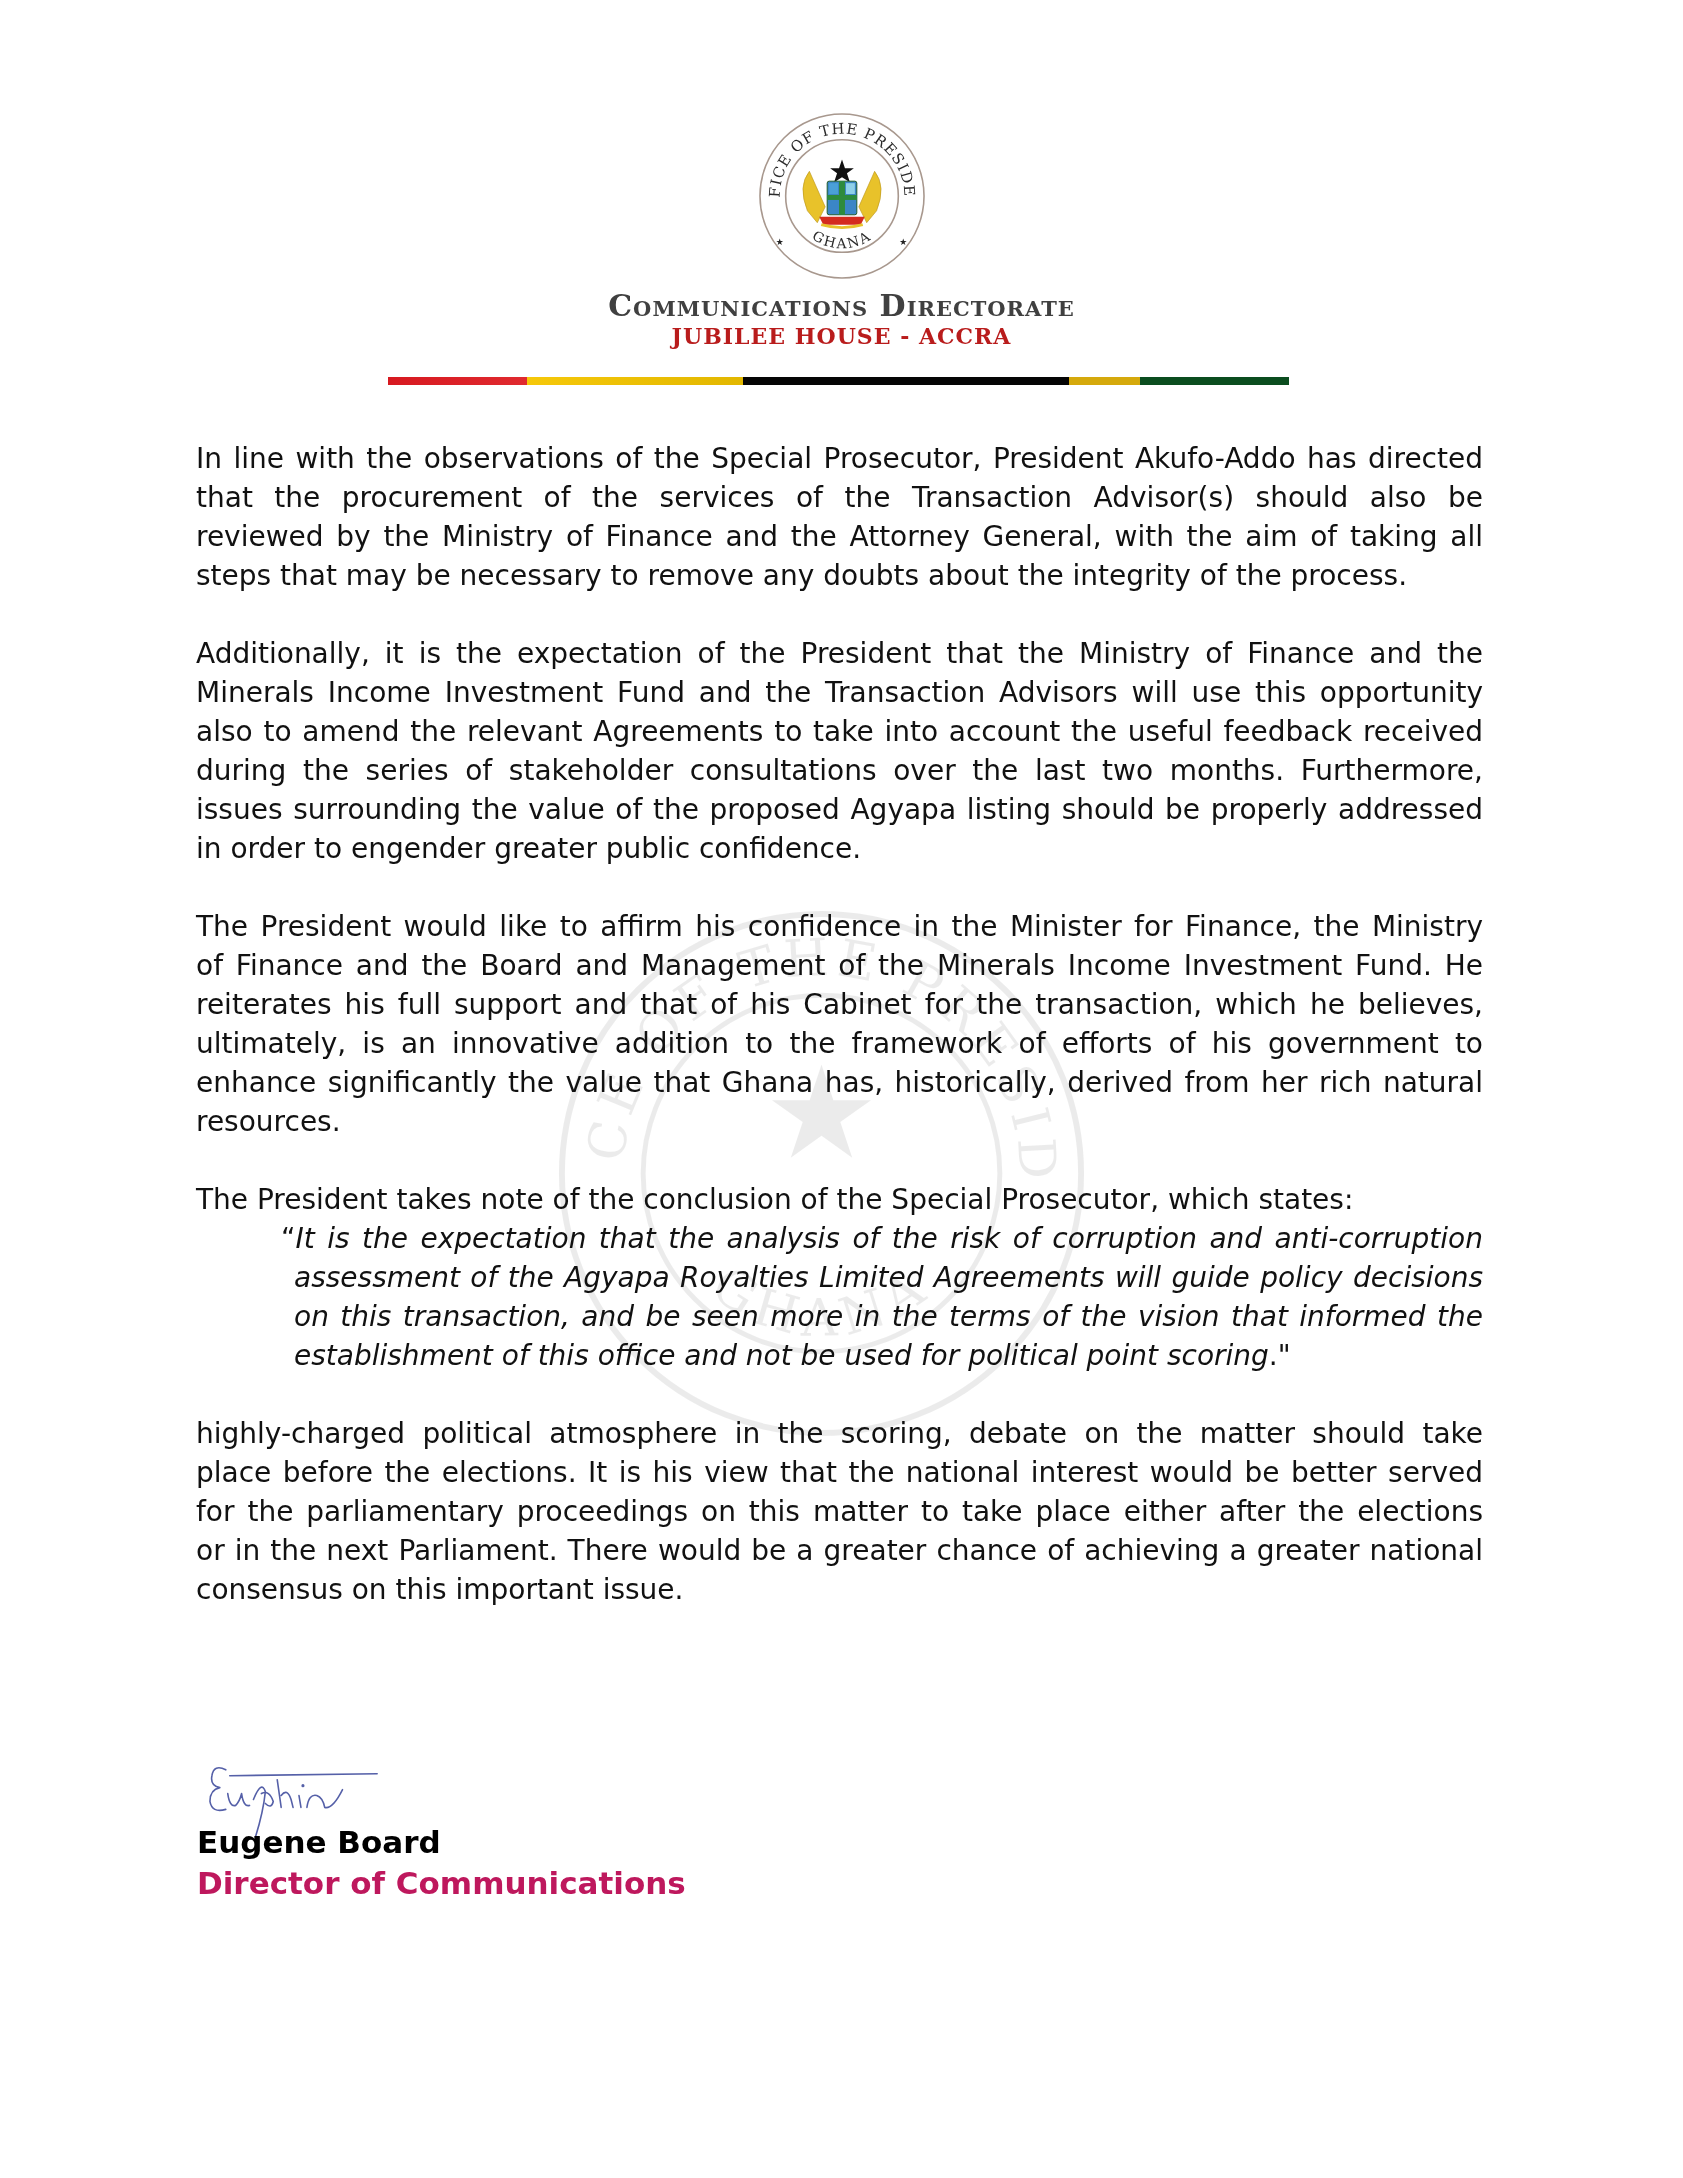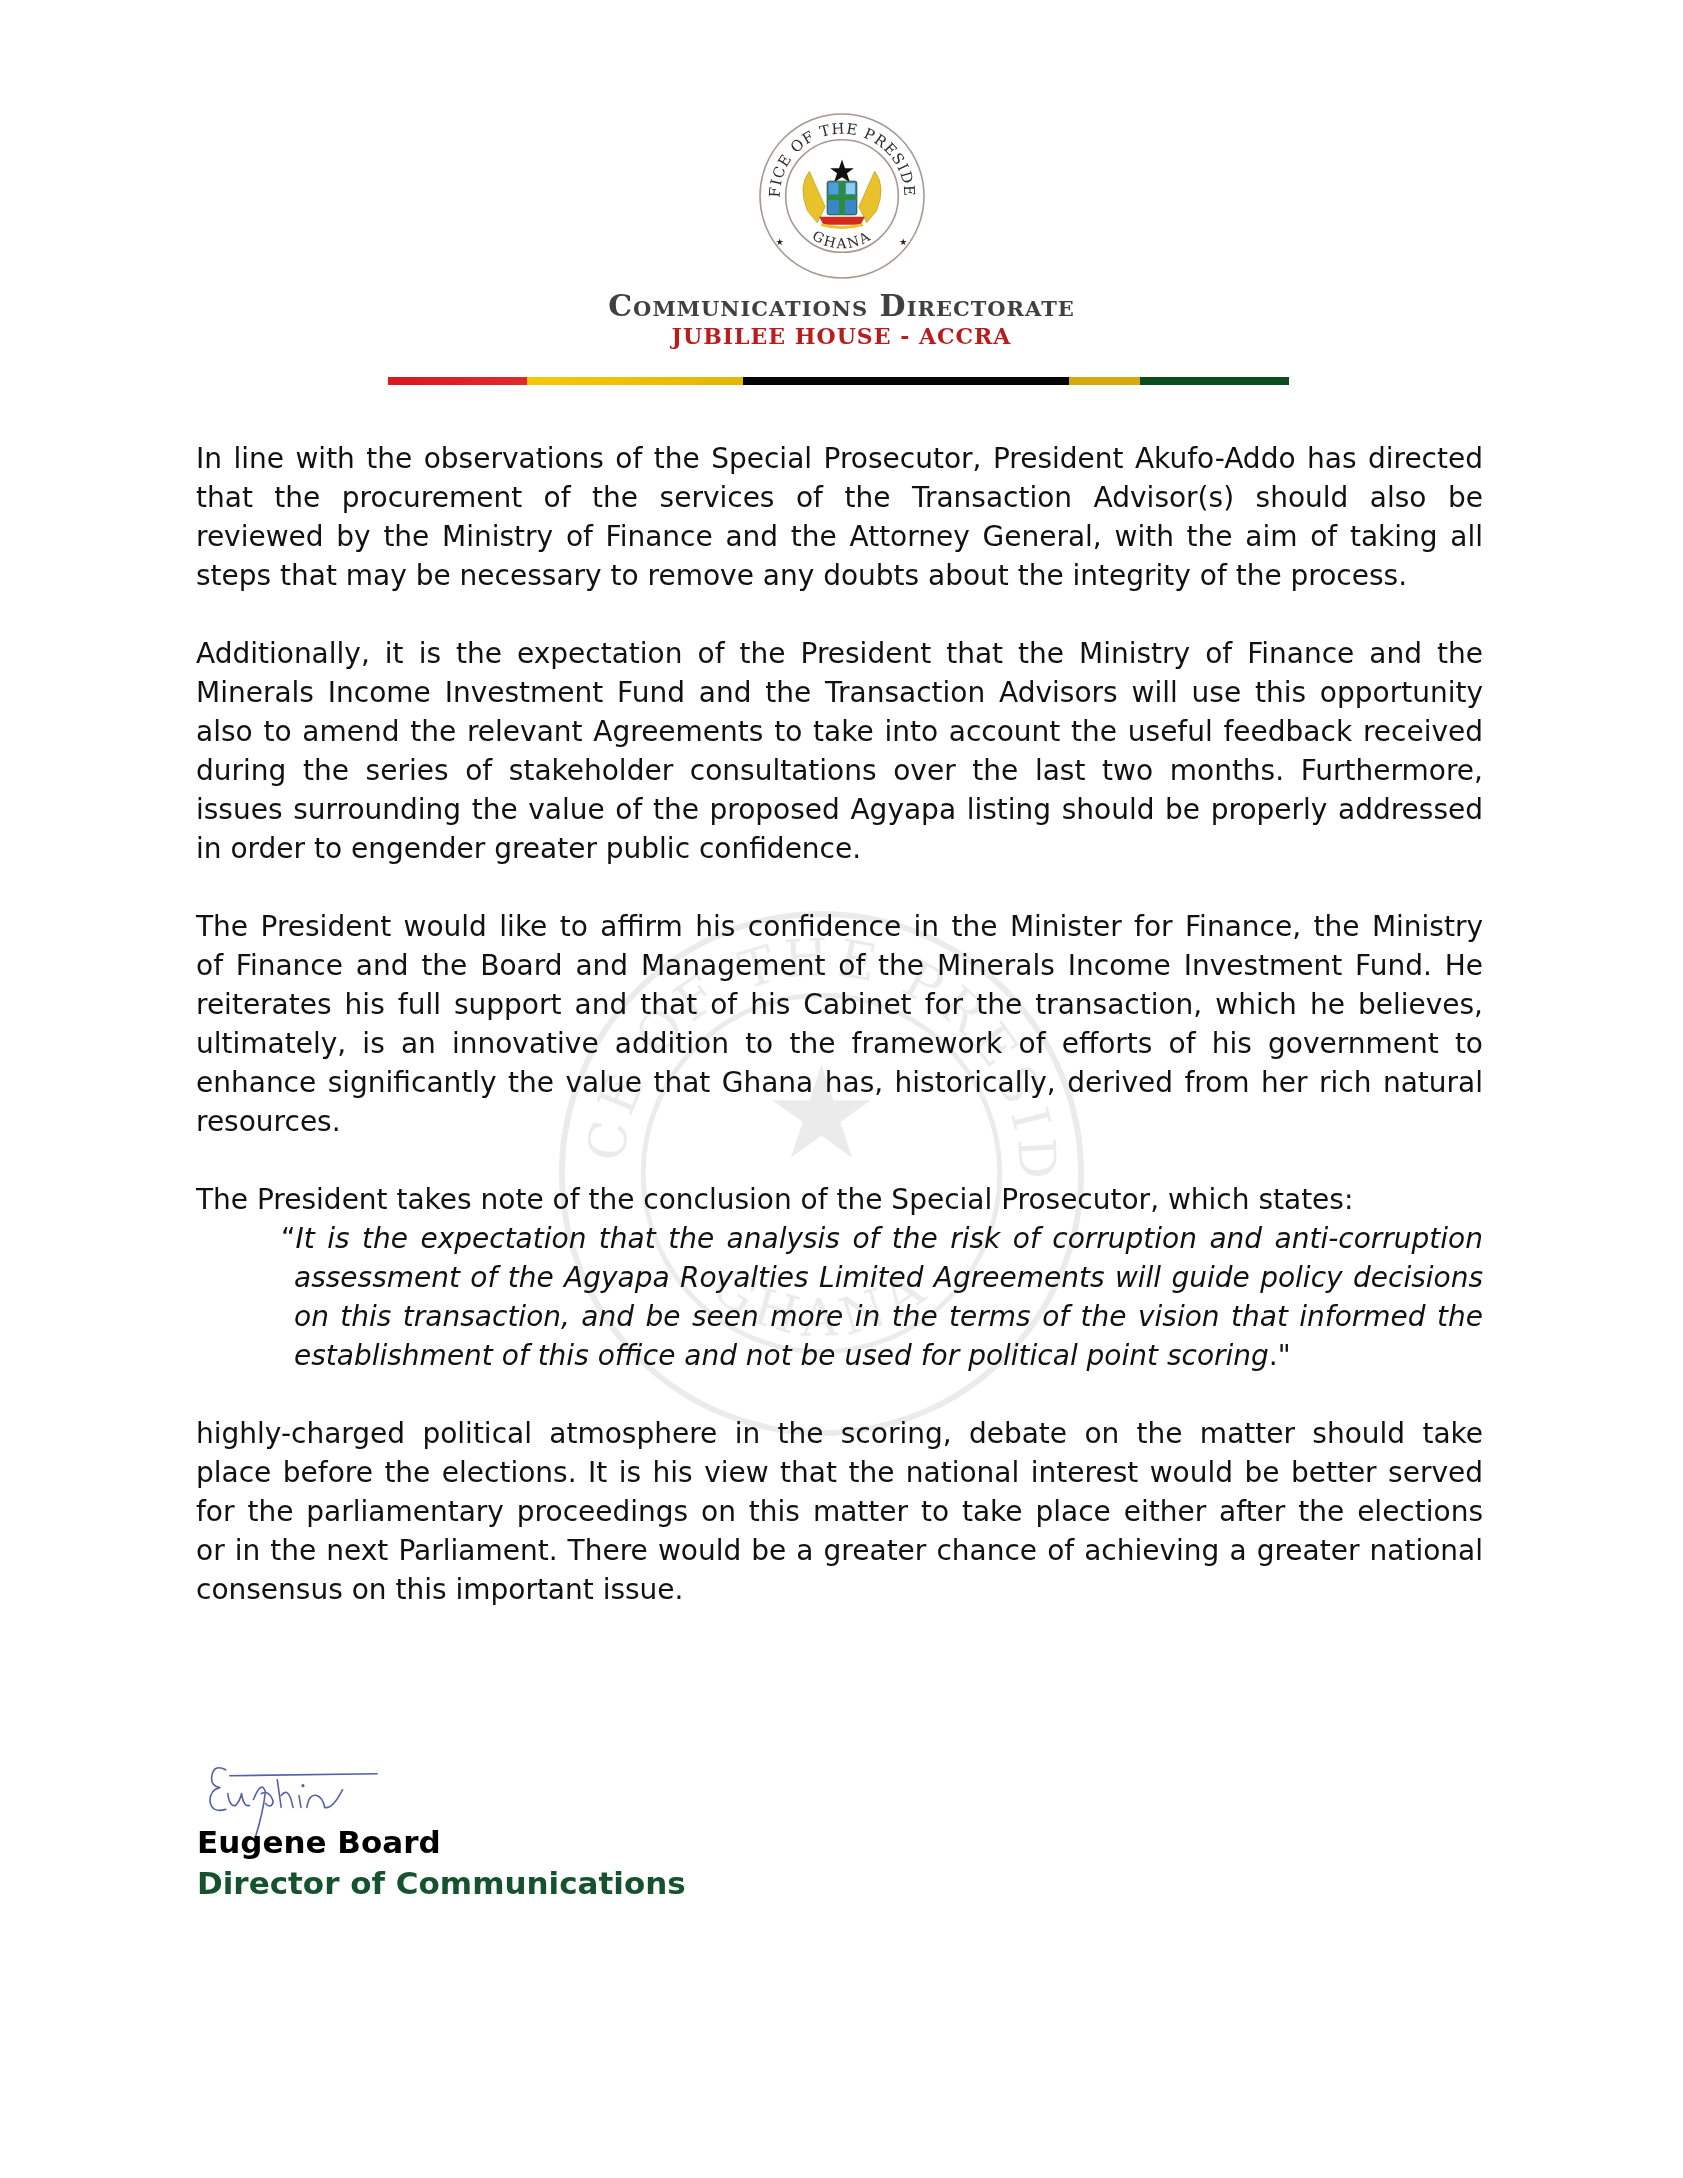--- a/index.html
+++ b/index.html
@@ -20,21 +20,21 @@
   .para { margin: 0 0 39px 0; }
   .line { display: block; white-space: nowrap; height: 39px; overflow: visible; }
   .line.j { text-align: justify; text-align-last: justify; }
   .quote { padding-left: 98px; font-style: italic; }
   .quote .qmark { font-style: normal; margin-left: -13px; }
   .upright { font-style: normal; }
 
   
   .signature { position: absolute; left: 204px; top: 1750px; width: 188px; height: 97px; }
   .sig-name { position: absolute; left: 197px; top: 1822px; font-weight: bold; font-size: 31px; line-height: 40px; color: #000; }
-  .sig-title { position: absolute; left: 197px; top: 1863px; font-weight: bold; font-size: 31px; line-height: 40px; color: #14532d; }
+  .sig-title { position: absolute; left: 197px; top: 1863px; font-weight: bold; font-size: 31px; line-height: 40px; color: #be185d; }
 </style>
 </head>
 <body>
 
 <svg class="emblem" viewBox="0 0 170 170" xmlns="http://www.w3.org/2000/svg">
   <defs>
     <path id="ringTop" d="M 22 85 A 63 63 0 0 1 148 85"></path>
     <path id="ringBot" d="M 40 112 A 52 52 0 0 0 130 112"></path>
   </defs>
   <circle cx="85" cy="85" r="83" fill="#fff" stroke="#a8988e" stroke-width="1.6"></circle>

